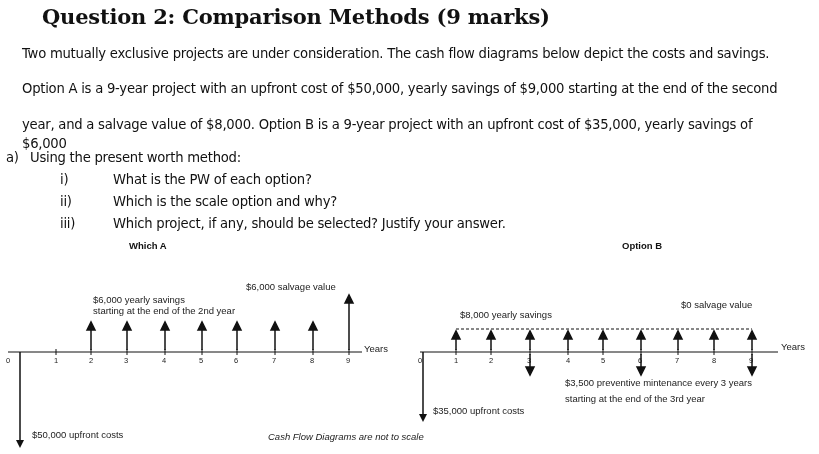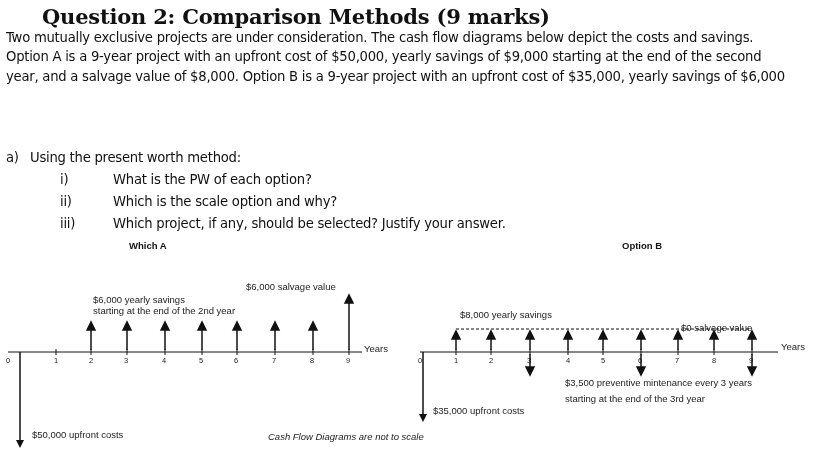--- a/index.html
+++ b/index.html
@@ -1,19 +1,19 @@
 <!DOCTYPE html>
 <html><head>
   <meta charset="utf-8">
   <style>
     html, body { margin: 0; padding: 0; background: #ffffff; }
     body { width: 819px; height: 454px; position: relative; overflow: hidden; color: #111; }
     .title { position: absolute; left: 6px; top: 4px; font-family: "DejaVu Serif", serif; font-weight: bold; font-size: 21px; letter-spacing: -0.2px; margin-left: 36px; }
     .para { position: absolute; left: 6px; top: 28px; width: 805px; font-family: "DejaVu Sans", sans-serif; font-size: 13.2px; line-height: 19.3px; letter-spacing: -0.25px; }
-    .para p { margin: 0; }
+    .para p { margin: 16px; }
     .qline { position: absolute; font-family: "DejaVu Sans", sans-serif; font-size: 13.2px; letter-spacing: -0.25px; }
     .diagram-label { position: absolute; font-family: "Liberation Sans", sans-serif; font-weight: bold; font-size: 9.5px; }
     .small { position: absolute; font-family: "Liberation Sans", sans-serif; font-size: 9.5px; line-height: 11px; color: #222; }
     .tick { position: absolute; font-family: "Liberation Sans", sans-serif; font-size: 7.5px; color: #222; }
     .italic { font-style: italic; }
     svg { position: absolute; left: 0; top: 0; }
   </style>
 </head>
 <body>
 
@@ -48,21 +48,21 @@
 <div class="tick" style="left:54px; top:356px;">1</div>
 <div class="tick" style="left:89px; top:356px;">2</div>
 <div class="tick" style="left:124px; top:356px;">3</div>
 <div class="tick" style="left:162px; top:356px;">4</div>
 <div class="tick" style="left:199px; top:356px;">5</div>
 <div class="tick" style="left:234px; top:356px;">6</div>
 <div class="tick" style="left:272px; top:356px;">7</div>
 <div class="tick" style="left:310px; top:356px;">8</div>
 <div class="tick" style="left:346px; top:356px;">9</div>
 
-<div class="small" style="left:681px; top:299px;margin-top:23px;">$0 salvage value</div>
+<div class="small" style="left:681px; top:299px;">$0 salvage value</div>
 <div class="small" style="left:460px; top:309px;">$8,000 yearly savings</div>
 <div class="small" style="left:781px; top:341px;">Years</div>
 <div class="small" style="left:565px; top:377px;">$3,500 preventive mintenance every 3 years</div>
 <div class="small" style="left:565px; top:393px;">starting at the end of the 3rd year</div>
 <div class="small" style="left:433px; top:405px;">$35,000 upfront costs</div>
 <div class="small italic" style="left:268px; top:431px;">Cash Flow Diagrams are not to scale</div>
 
 <div class="tick" style="left:418px; top:356px;">0</div>
 <div class="tick" style="left:454px; top:356px;">1</div>
 <div class="tick" style="left:489px; top:356px;">2</div>

